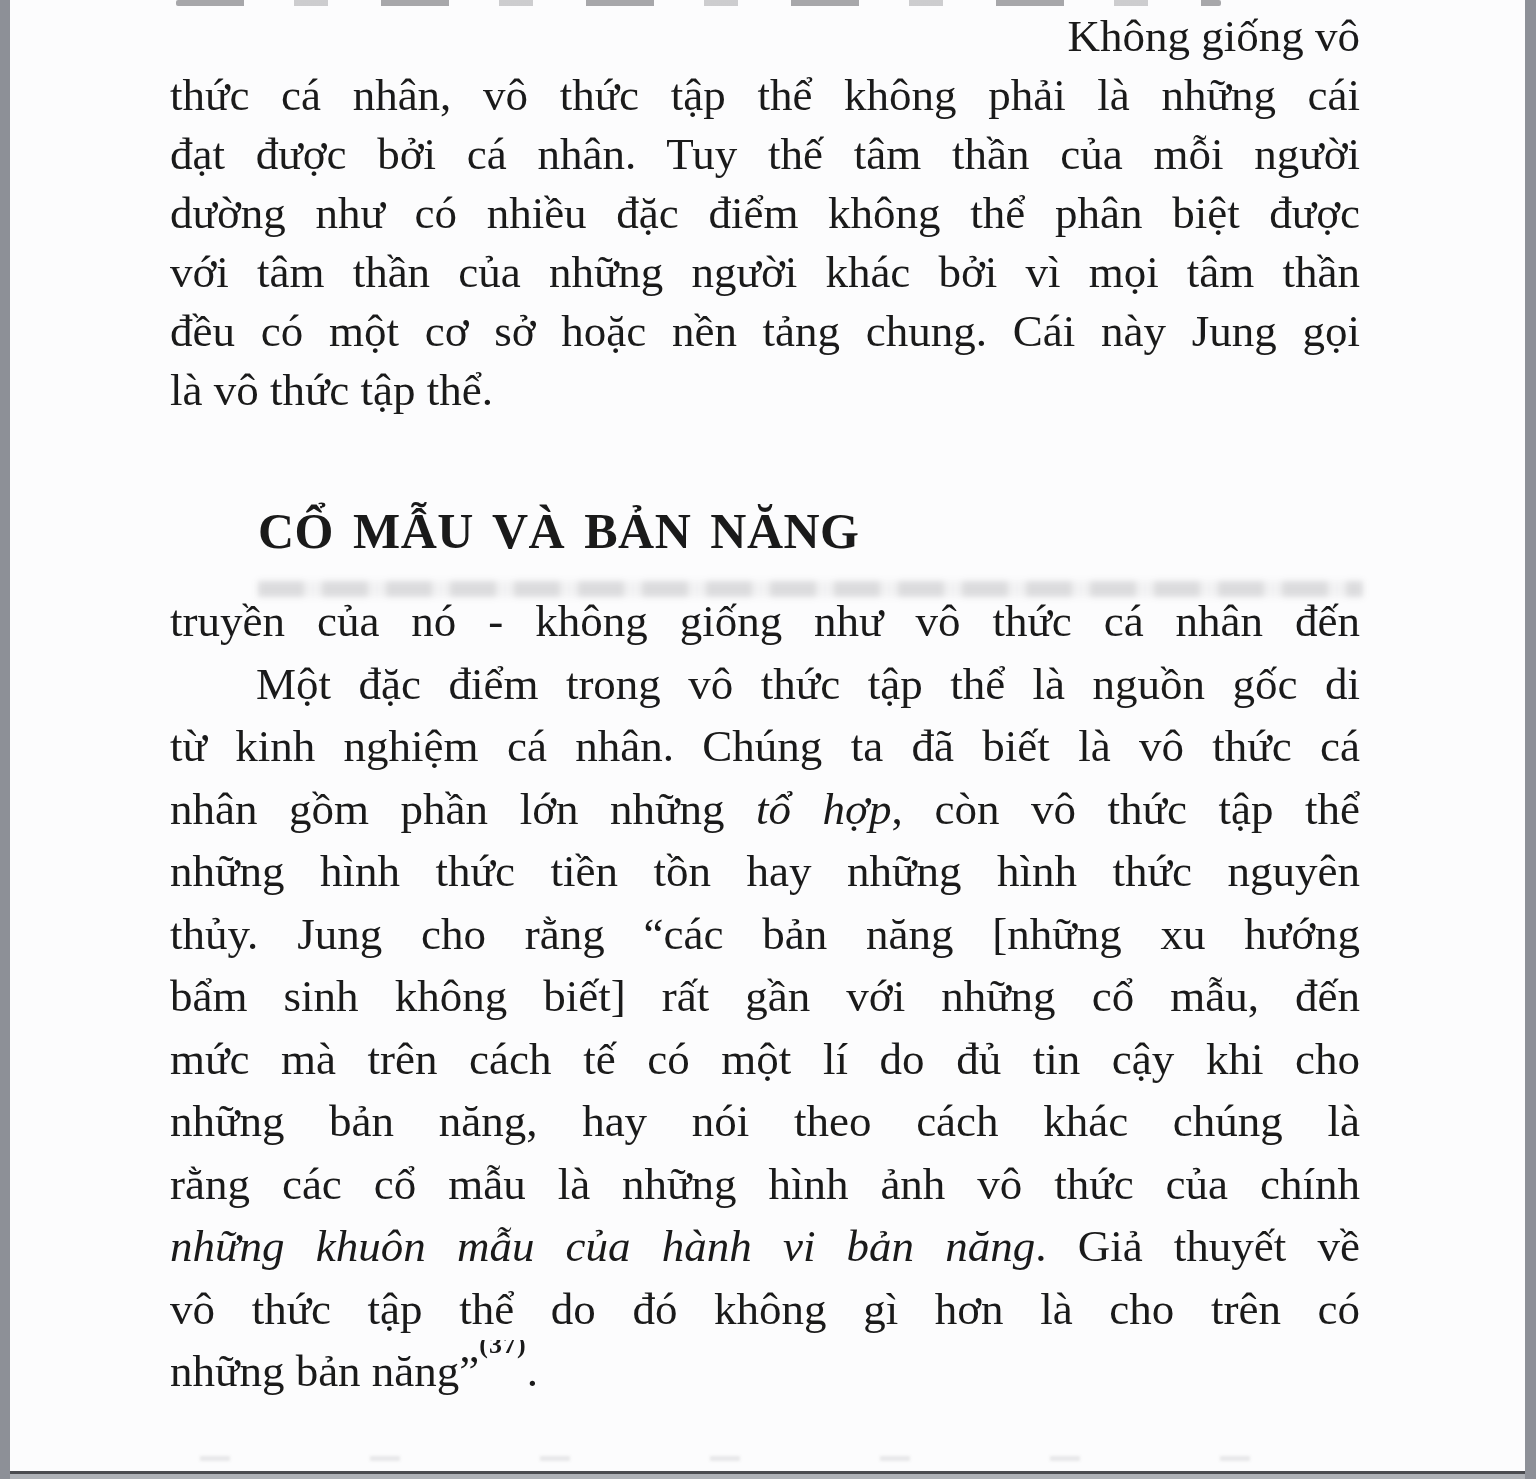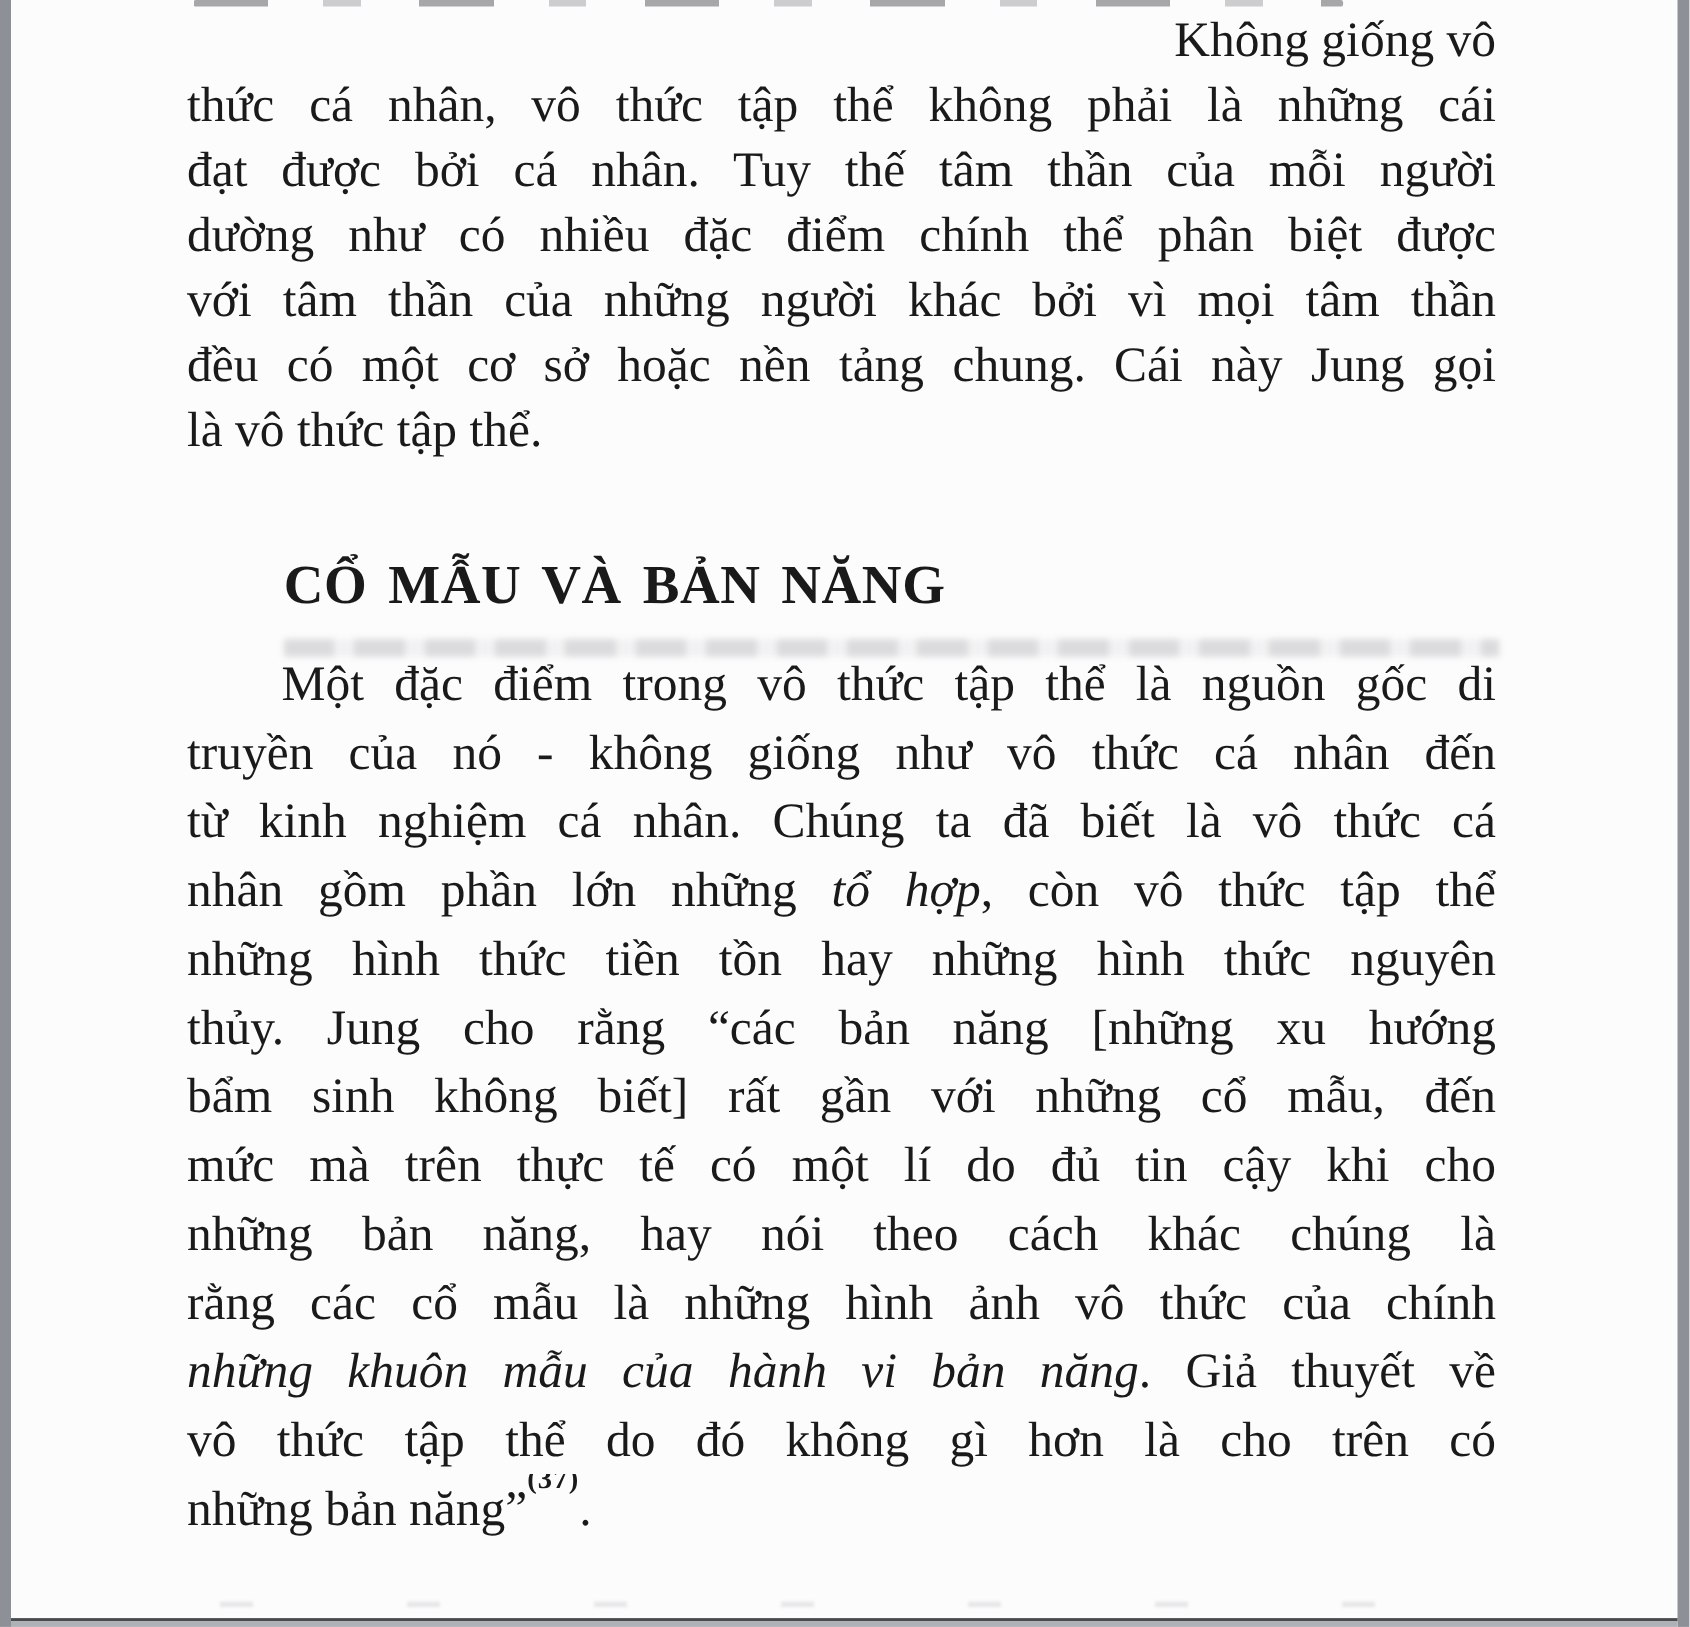--- a/index.html
+++ b/index.html
@@ -90,39 +90,39 @@
 <body>
 
 <div class="scan-page">
 
   <div class="top-artifacts"></div>
 
   <div class="paragraph paragraph-1">
       <div class="line right"><span>Không giống vô</span></div>
       <div class="line justify"><span>thức cá nhân, vô thức tập thể không phải là những cái</span></div>
       <div class="line justify"><span>đạt được bởi cá nhân. Tuy thế tâm thần của mỗi người</span></div>
-      <div class="line justify"><span>dường như có nhiều đặc điểm chính thể phân biệt được</span></div>
+      <div class="line justify"><span>dường như có nhiều đặc điểm không thể phân biệt được</span></div>
       <div class="line justify"><span>với tâm thần của những người khác bởi vì mọi tâm thần</span></div>
       <div class="line justify"><span>đều có một cơ sở hoặc nền tảng chung. Cái này Jung gọi</span></div>
       <div class="line left"><span>là vô thức tập thể.</span></div>
     </div>
 
   <h2 class="section-heading">CỔ MẪU VÀ BẢN NĂNG</h2>
 
   <div class="ghost-line"></div>
 
   <div class="paragraph paragraph-2">
+      <div class="line justify"><span>truyền của nó - không giống như vô thức cá nhân đến</span></div>
       <div class="line justify indent"><span>Một đặc điểm trong vô thức tập thể là nguồn gốc di</span></div>
-      <div class="line justify"><span>truyền của nó - không giống như vô thức cá nhân đến</span></div>
       <div class="line justify"><span>từ kinh nghiệm cá nhân. Chúng ta đã biết là vô thức cá</span></div>
       <div class="line justify"><span>nhân gồm phần lớn những </span><span class="it">tổ hợp</span><span>, còn vô thức tập thể</span></div>
       <div class="line justify"><span>những hình thức tiền tồn hay những hình thức nguyên</span></div>
       <div class="line justify"><span>thủy. Jung cho rằng “các bản năng [những xu hướng</span></div>
       <div class="line justify"><span>bẩm sinh không biết] rất gần với những cổ mẫu, đến</span></div>
-      <div class="line justify"><span>mức mà trên thực tế có một lí do đủ tin cậy khi cho</span></div>
+      <div class="line justify"><span>mức mà trên cách tế có một lí do đủ tin cậy khi cho</span></div>
       <div class="line justify"><span>những bản năng, hay nói theo cách khác chúng là</span></div>
       <div class="line justify"><span>rằng các cổ mẫu là những hình ảnh vô thức của chính</span></div>
       <div class="line justify"><span class="it">những khuôn mẫu của hành vi bản năng</span><span>. Giả thuyết về</span></div>
       <div class="line justify"><span>vô thức tập thể do đó không gì hơn là cho trên có</span></div>
       <div class="line left"><span>những bản năng”</span><sup class="fn">(37)</sup><span>.</span></div>
     </div>
 
   <div class="bottom-smudges"></div>
 
   <div class="edge-strip edge-left"></div>

